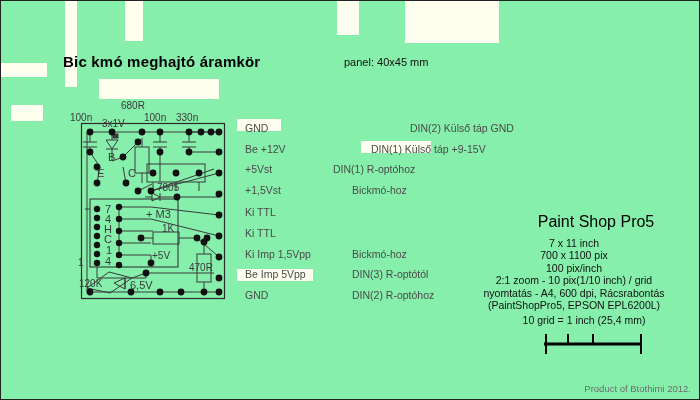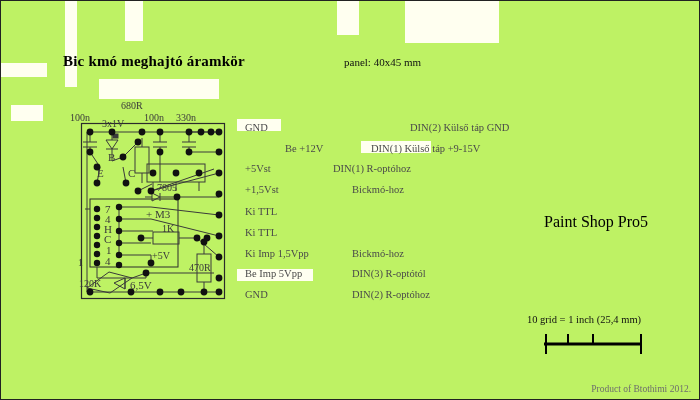--- a/index.html
+++ b/index.html
@@ -5,25 +5,25 @@
 <style>
   html, body {
     margin: 0;
     padding: 0;
     background: #ffffff;
   }
   #canvas {
     position: relative;
     width: 700px;
     height: 400px;
-    background: #bef264;
+    background: #86efac;
     border: 1px solid #222222;
     box-sizing: border-box;
     overflow: hidden;
-    font-family: Liberation Serif, serif;
+    font-family: Liberation Sans, sans-serif;
     color: #1a1a1a;
   }
   
   .patch {
     position: absolute;
     background: #fffff0;
     pointer-events: none;
   }
   .title {
     position: absolute;
@@ -323,21 +323,21 @@
     <div class="cap" style="left:104px; top:202px; font-size:11px;">7</div>
     <div class="cap" style="left:104px; top:212px; font-size:11px;">4</div>
     <div class="cap" style="left:103px; top:222px; font-size:11px;">H</div>
     <div class="cap" style="left:103px; top:232px; font-size:11px;">C</div>
     <div class="cap" style="left:105px; top:243px; font-size:11px;">1</div>
     <div class="cap" style="left:104px; top:254px; font-size:11px;">4</div>
   </div>
 
   <div>
     <div class="sigrow" style="left:244px; top:121px;">GND</div>
-    <div class="sigrow" style="left:244px; top:142px;margin-left:40px;">Be +12V</div>
+    <div class="sigrow" style="left:244px; top:142px;">Be +12V</div>
     <div class="sigrow" style="left:244px; top:162px;">+5Vst</div>
     <div class="sigrow" style="left:244px; top:183px;">+1,5Vst</div>
     <div class="sigrow" style="left:244px; top:205px;">Ki TTL</div>
     <div class="sigrow" style="left:244px; top:226px;">Ki TTL</div>
     <div class="sigrow" style="left:244px; top:247px;">Ki Imp 1,5Vpp</div>
     <div class="sigrow" style="left:244px; top:267px;">Be Imp 5Vpp</div>
     <div class="sigrow" style="left:244px; top:288px;">GND</div>
   </div>
 
   <div>
@@ -346,20 +346,28 @@
     <div class="sigrow" style="left:332px; top:162px;">DIN(1) R-optóhoz</div>
     <div class="sigrow" style="left:351px; top:183px;">Bickmó-hoz</div>
     <div class="sigrow" style="left:332px; top:205px;"></div>
     <div class="sigrow" style="left:332px; top:226px;"></div>
     <div class="sigrow" style="left:351px; top:247px;">Bickmó-hoz</div>
     <div class="sigrow" style="left:351px; top:267px;">DIN(3) R-optótól</div>
     <div class="sigrow" style="left:351px; top:288px;">DIN(2) R-optóhoz</div>
   </div>
 
   <div class="psp-title">Paint Shop Pro5</div>
+  <div class="psp-lines">
+    <div>7 x 11 inch</div>
+    <div>700 x 1100 pix</div>
+    <div>100 pix/inch</div>
+    <div>2:1 zoom - 10 pix(1/10 inch) / grid</div>
+    <div>nyomtatás - A4, 600 dpi, Rácsrabontás</div>
+    <div>(PaintShopPro5, EPSON EPL6200L)</div>
+  </div>
   <div class="psp-grid-note">10 grid = 1 inch (25,4 mm)</div>
 
   <svg class="ruler" width="700" height="400" viewBox="0 0 700 400" fill="none" stroke="#000000">
     <path d="M543 343 H641" stroke-width="3"></path>
     <path d="M545 333 V353" stroke-width="2"></path>
     <path d="M567 333 V343" stroke-width="2"></path>
     <path d="M592 333 V343" stroke-width="2"></path>
     <path d="M640 333 V353" stroke-width="2"></path>
   </svg>
 

